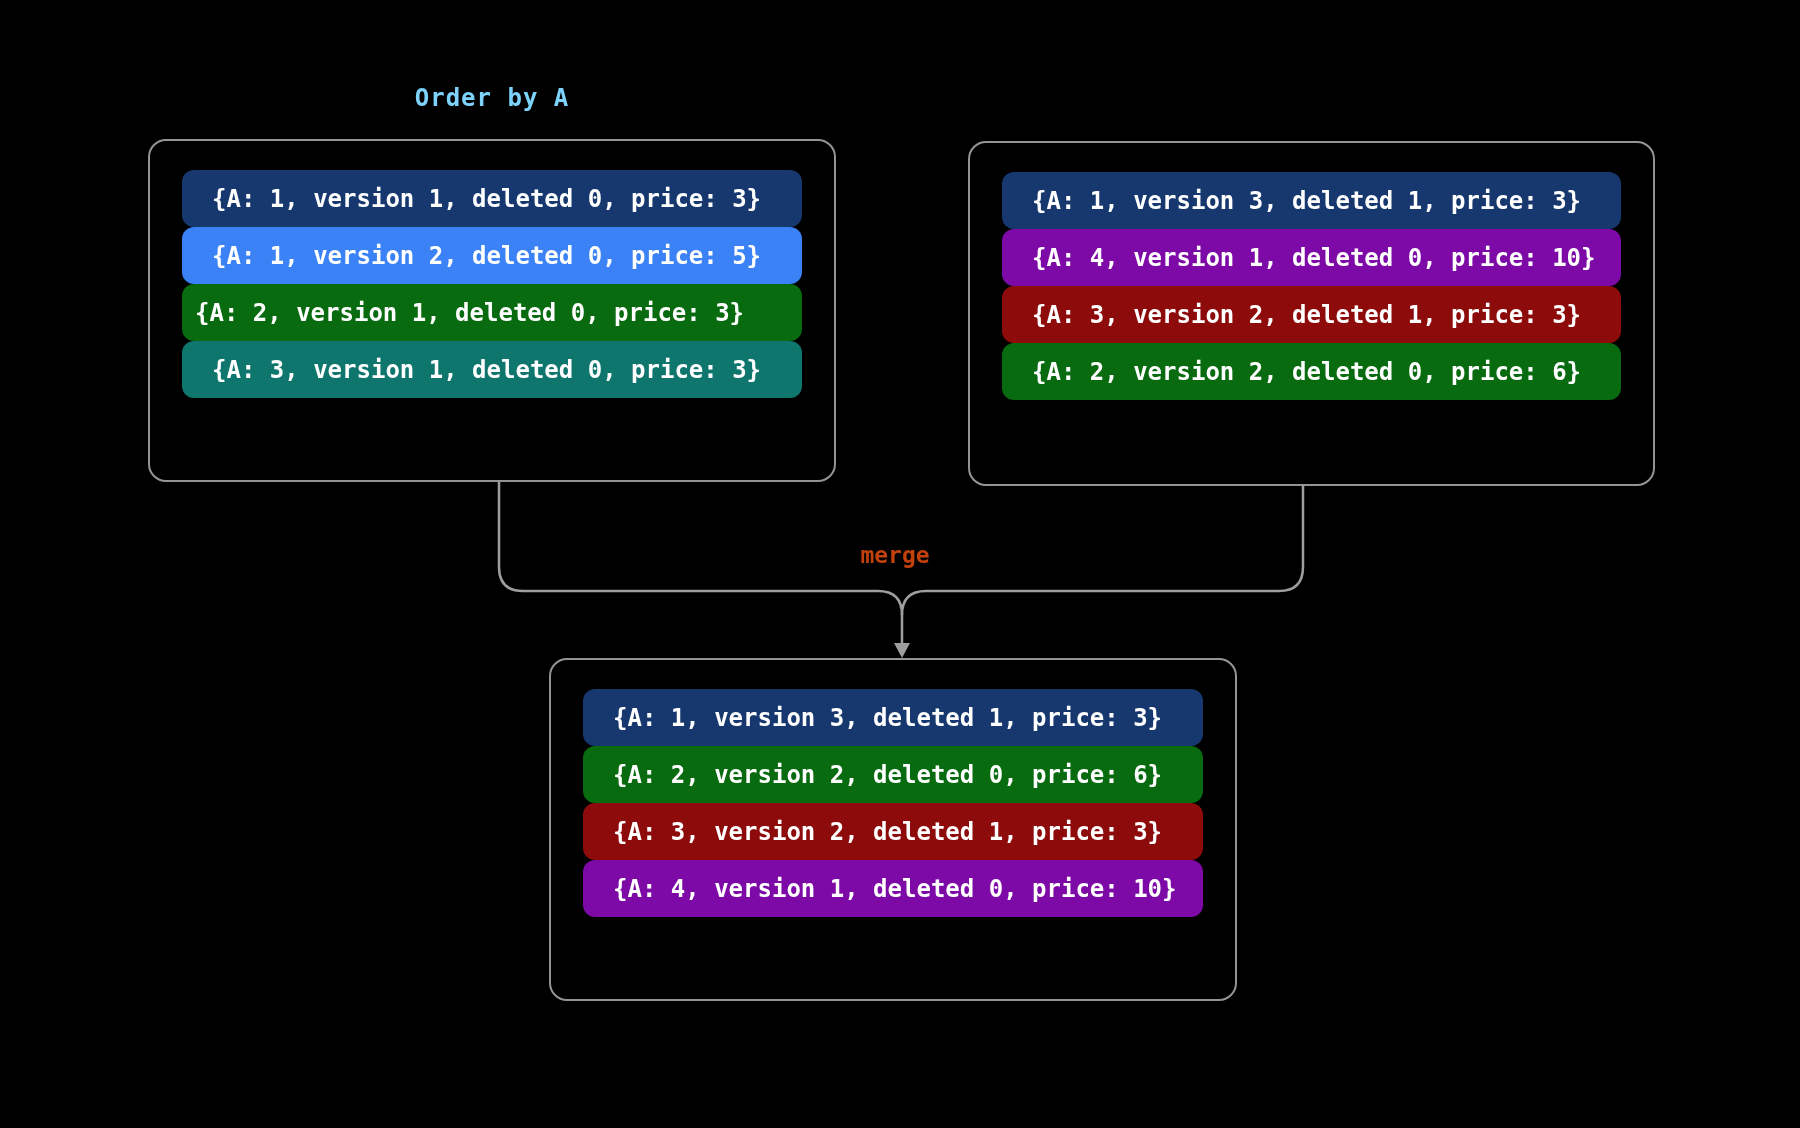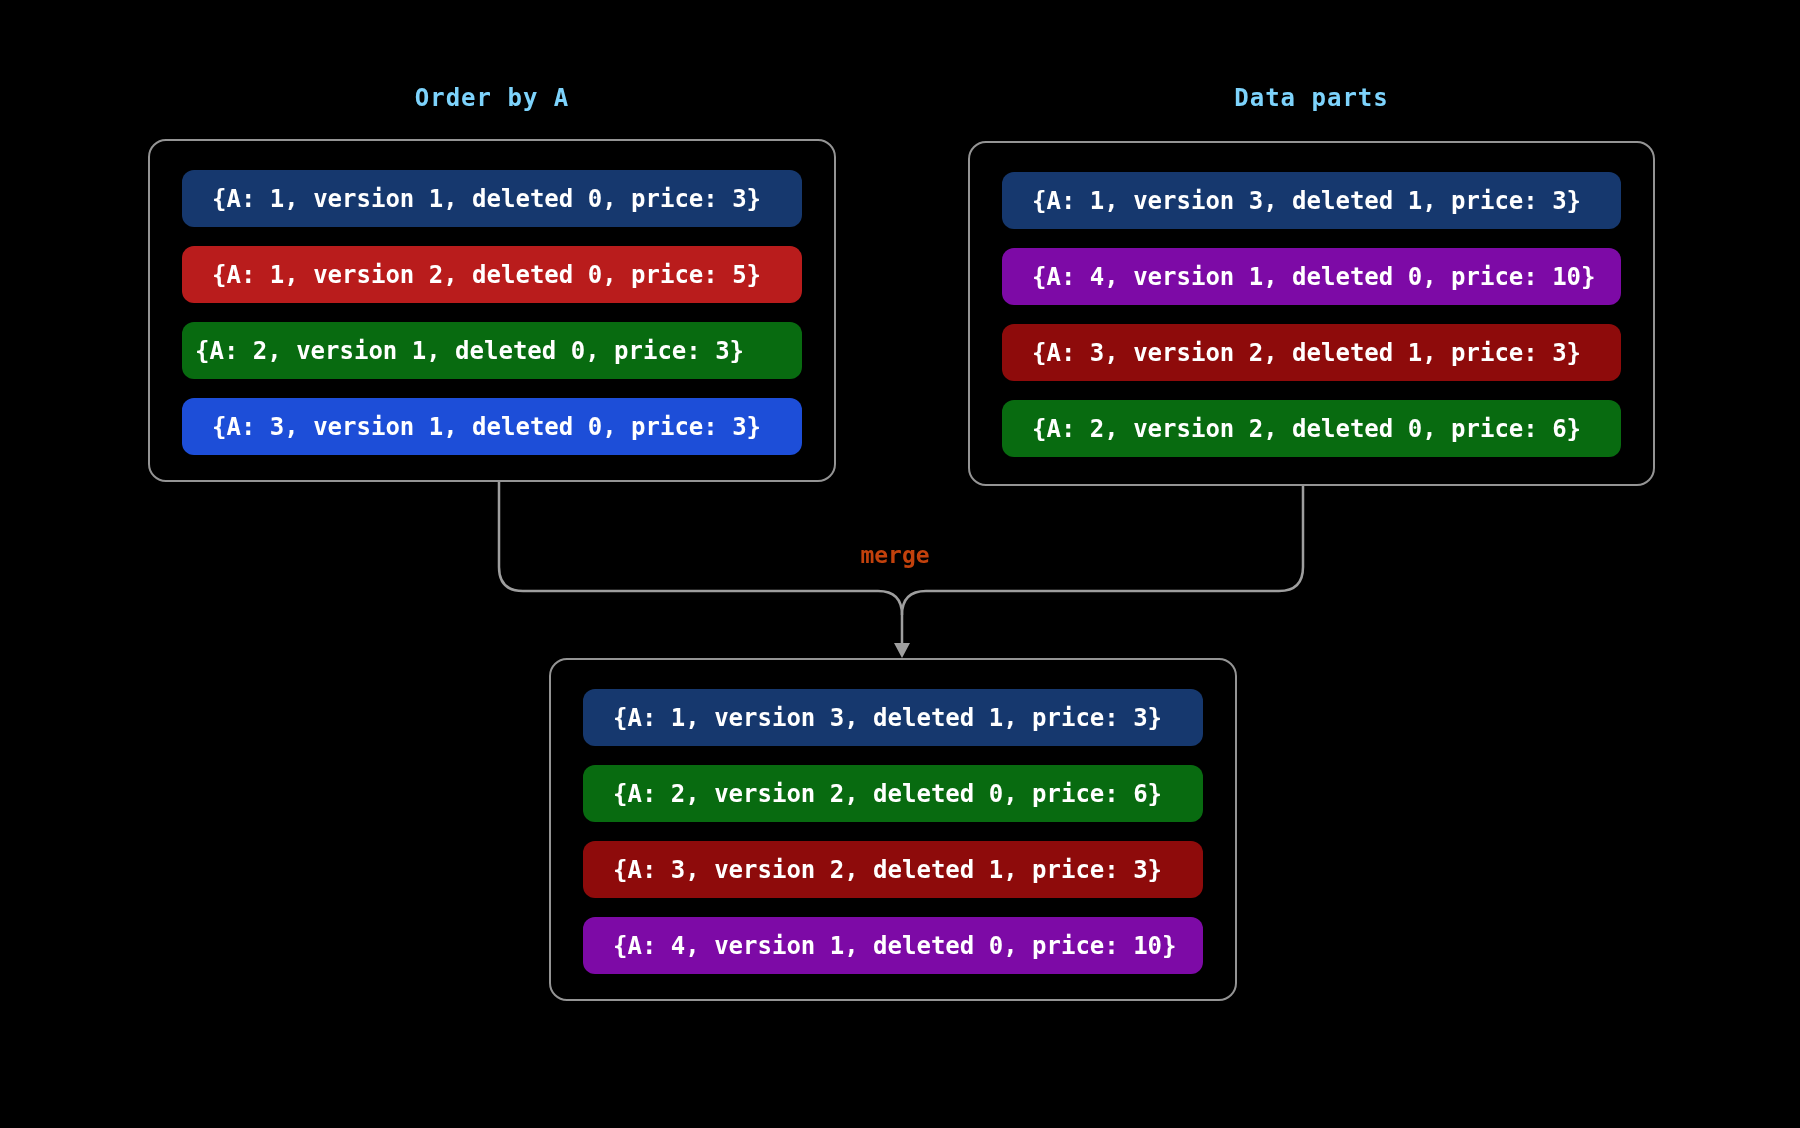--- a/index.html
+++ b/index.html
@@ -25,21 +25,20 @@
     white-space: pre;
   }
   .panel {
     position: absolute;
     box-sizing: border-box;
     border: 2px solid #949494;
     border-radius: 18px;
     display: flex;
     flex-direction: column;
     padding: 29px 32px;
-    gap: 19px;
     background: #000000;
   }
   .row {
     height: 57px;
     flex: 0 0 57px;
     border-radius: 12px;
     display: flex;
     align-items: center;
     padding-left: 30px;
     color: #ffffff;
@@ -79,26 +78,25 @@
   <svg class="connector-svg" viewBox="0 0 1800 1128" xmlns="http://www.w3.org/2000/svg">
     <path d="M 499 482 L 499 567 Q 499 591 523 591 L 878 591 Q 902 591 902 615 L 902 646" stroke="#9e9e9e"></path>
     <path d="M 1303 486 L 1303 567 Q 1303 591 1279 591 L 926 591 Q 902 591 902 615" stroke="#9e9e9e"></path>
     <polygon points="902,658 894,643 910,643" fill="#9e9e9e"></polygon>
   </svg>
 
   <div class="panel-title" style="left:148px; top:84px; width:688px;">Order by A</div>
 
   <div class="panel" style="left:148px; top:139px; width:688px; height:343px;">
     <div class="row" style="background: rgb(22, 56, 110);">{A: 1, version 1, deleted 0, price: 3}</div>
-    <div class="row" style="background: #b91c1c;">{A: 1, version 2, deleted 0, price: 5}</div>
+    <div class="row" style="background: #3b82f6;">{A: 1, version 2, deleted 0, price: 5}</div>
     <div class="row" style="background: rgb(8, 107, 16); padding-left: 13px;">{A: 2, version 1, deleted 0, price: 3}</div>
-    <div class="row" style="background: #1d4ed8;">{A: 3, version 1, deleted 0, price: 3}</div>
+    <div class="row" style="background: #0f766e;">{A: 3, version 1, deleted 0, price: 3}</div>
   </div>
 
-  <div class="panel-title" style="left:968px; top:84px; width:687px;">Data parts</div>
 
   <div class="panel" style="left:968px; top:141px; width:687px; height:345px;">
     <div class="row" style="background: rgb(22, 56, 110);">{A: 1, version 3, deleted 1, price: 3}</div>
     <div class="row" style="background: rgb(125, 10, 166);">{A: 4, version 1, deleted 0, price: 10}</div>
     <div class="row" style="background: rgb(142, 11, 11);">{A: 3, version 2, deleted 1, price: 3}</div>
     <div class="row" style="background: rgb(8, 107, 16);">{A: 2, version 2, deleted 0, price: 6}</div>
   </div>
 
   <div class="merge-label">merge</div>
 

